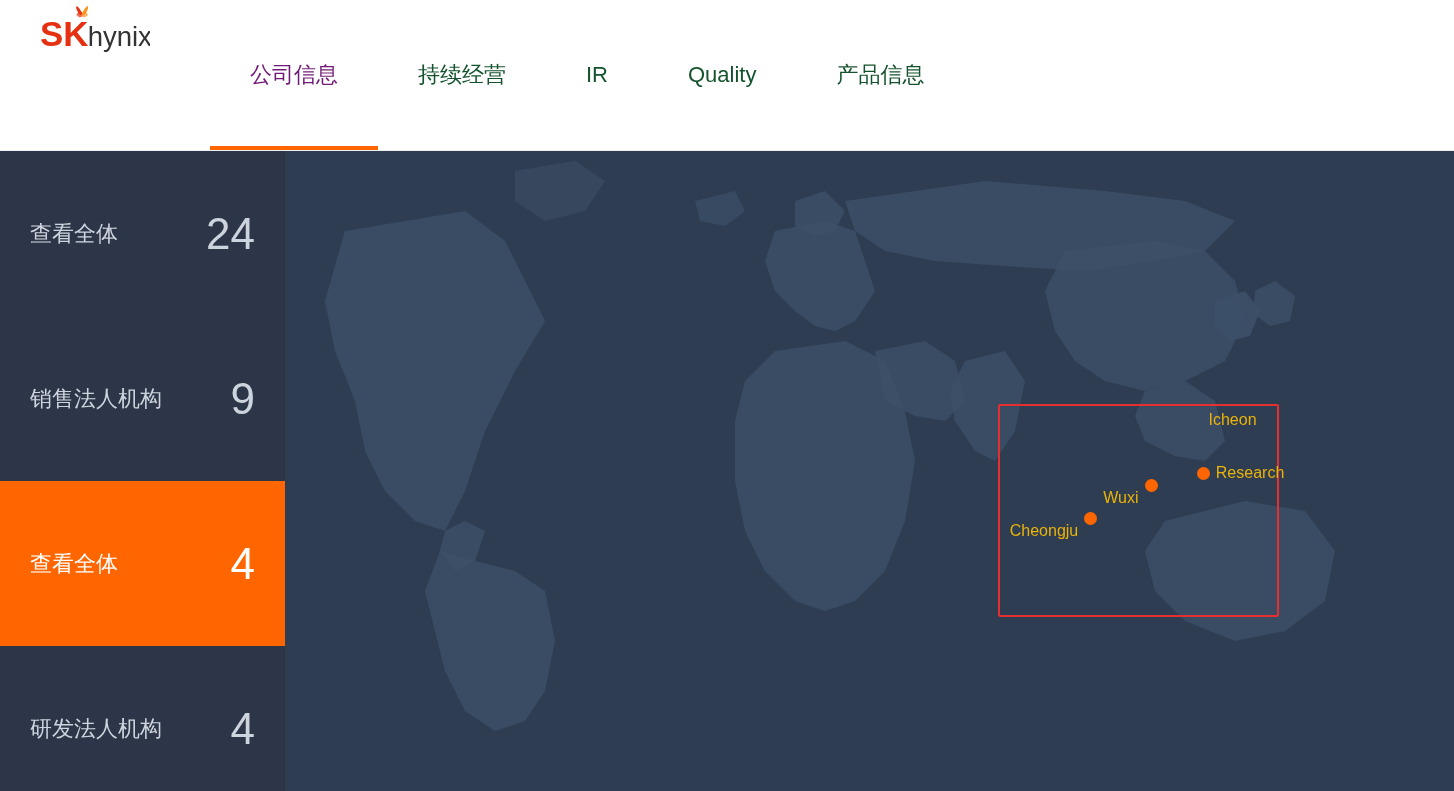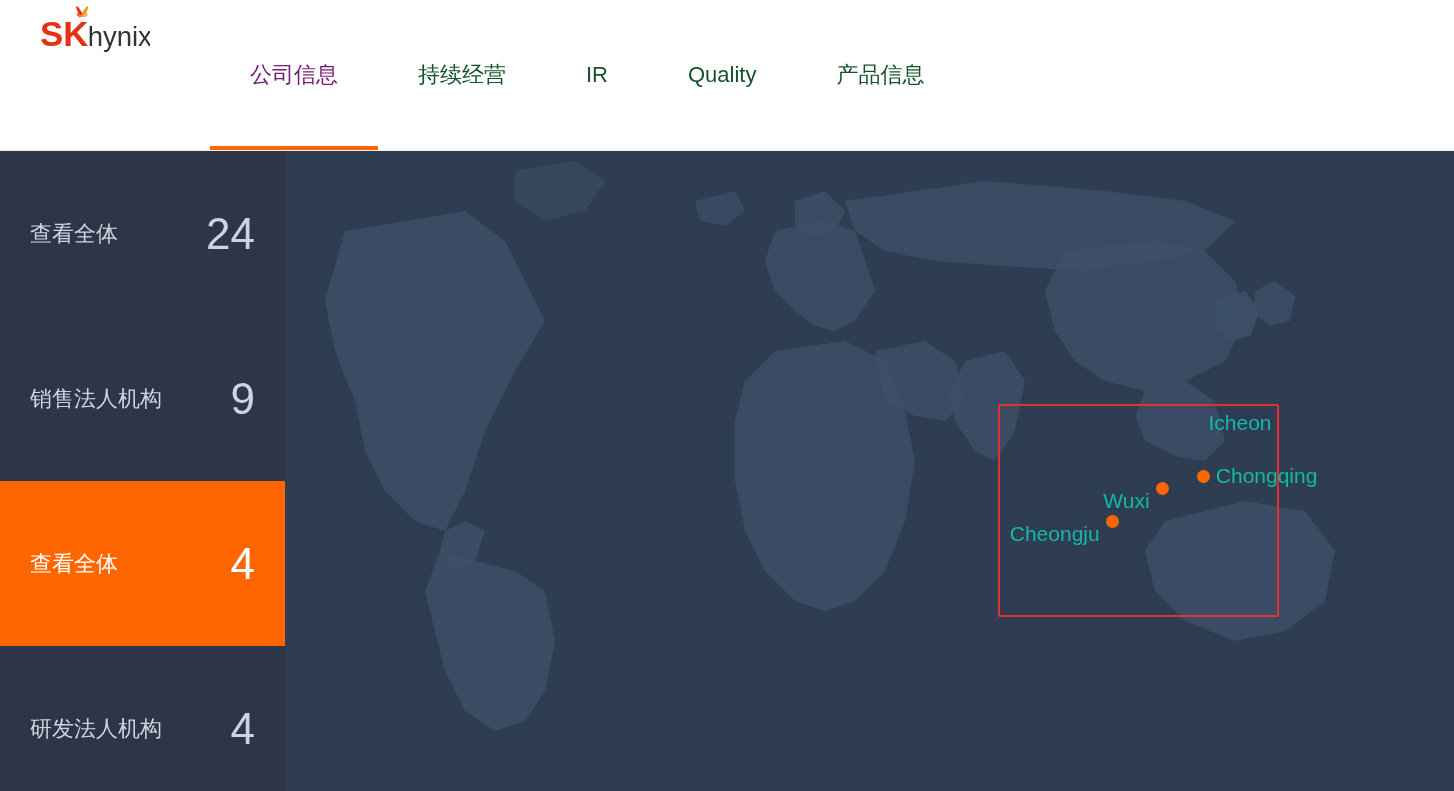--- a/index.html
+++ b/index.html
@@ -109,22 +109,22 @@
       top: 0; left: 0; right: 0; bottom: 0;
     }
     .pin-dot {
       width: 13px;
       height: 13px;
       background: #f60;
       border-radius: 50%;
       flex-shrink: 0;
     }
     .pin-label {
-      color: #14b8a6;
-      font-size: 21px;
+      color: #eab308;
+      font-size: 16px;
       white-space: nowrap;
     }
     .pin-label.left {
       margin-right: 6px;
       margin-top: 25px;
     }
     .pin-label.right {
       margin-left: 6px;
     }
   </style>
@@ -228,21 +228,21 @@
         border-radius: 2px;
         pointer-events: none;
       "></div>
 
       <div style="position:absolute; left: 79%; top: 39%; display:flex; align-items:center;">
         <span class="pin-label">Icheon</span>
       </div>
 
       <div style="position:absolute; left: 78%; top: 47%; display:flex; align-items:center;">
         <span class="pin-dot"></span>
-        <span class="pin-label right">Chongqing</span>
+        <span class="pin-label right">Research</span>
       </div>
 
       <div style="position:absolute; left: 70%; top: 47%; display:flex; align-items:center;">
         <span class="pin-label left">Wuxi</span>
         <span class="pin-dot"></span>
       </div>
 
       <div style="position:absolute; left: 62%; top: 52%; display:flex; align-items:center;">
         <span class="pin-label left">Cheongju</span>
         <span class="pin-dot"></span>

